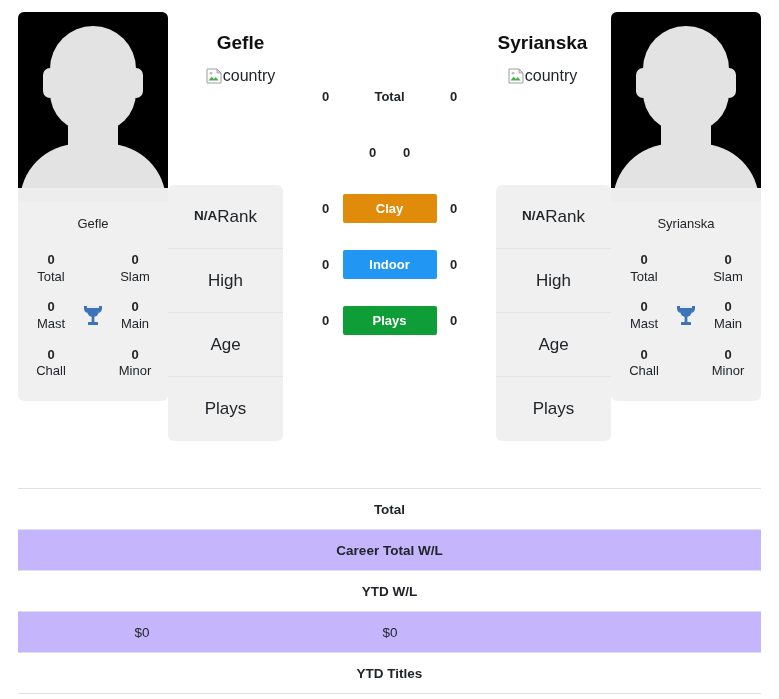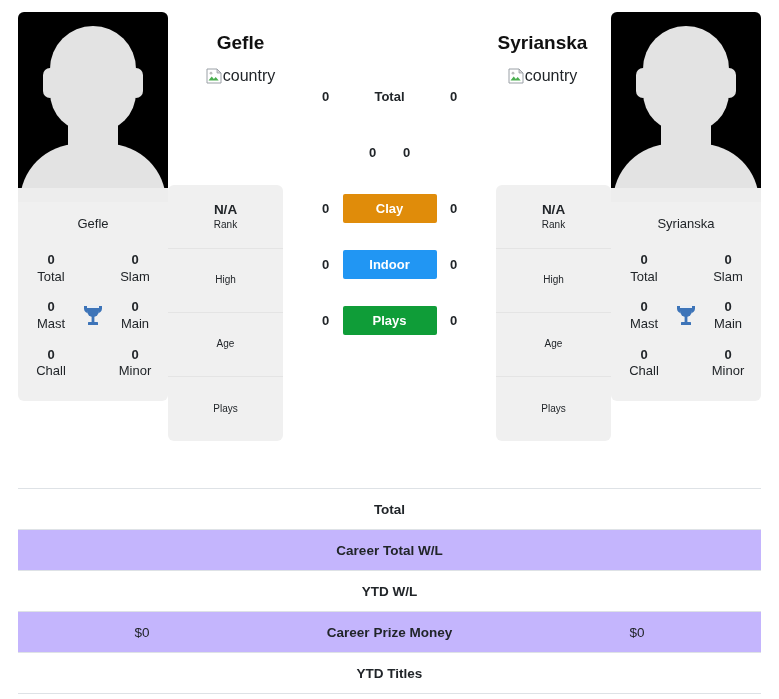--- a/index.html
+++ b/index.html
@@ -111,29 +111,29 @@
   .info-col { width: 115px; flex: 0 0 115px; }
   .info-card {
     background: #f0f0f0;
     border-radius: 6px;
     margin-top: 173px;
     overflow: hidden;
   }
   .info-row {
     height: 64px;
     display: flex;
-    flex-direction: column;
+    flex-direction: row;
     align-items: center;
     justify-content: center;
     border-bottom: 1px solid #e4e4e4;
     line-height: 1.25;
   }
   .info-row:last-child { border-bottom: none; }
   .info-value { font-size: 13.5px; font-weight: bold; }
-  .info-label { font-size: 10px; font-weight: normal; }
+  .info-label { font-size: 17px; font-weight: normal; }
 
   
   .name-header {
     position: absolute;
     top: 32px;
     width: 115px;
     text-align: center;
   }
   .name-header .pname {
     font-size: 19px;
@@ -451,21 +451,20 @@
       <div class="tcell-mid">Career Total W/L</div>
       <div class="tcell-right"></div>
     </div>
     <div class="trow">
       <div class="tcell-left"></div>
       <div class="tcell-mid">YTD W/L</div>
       <div class="tcell-right"></div>
     </div>
     <div class="trow striped">
       <div class="tcell-left">$0</div>
-      <div class="tcell-mid">Career Prize Money</div>
       <div class="tcell-right">$0</div>
     </div>
     <div class="trow">
       <div class="tcell-left"></div>
       <div class="tcell-mid">YTD Titles</div>
       <div class="tcell-right"></div>
     </div>
   </div>
 
 </div>

